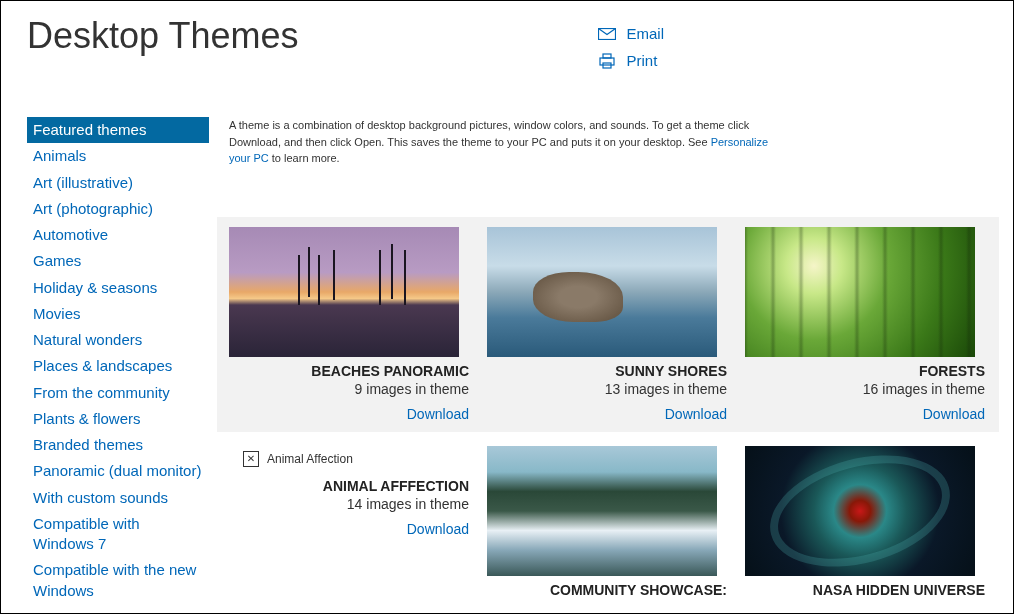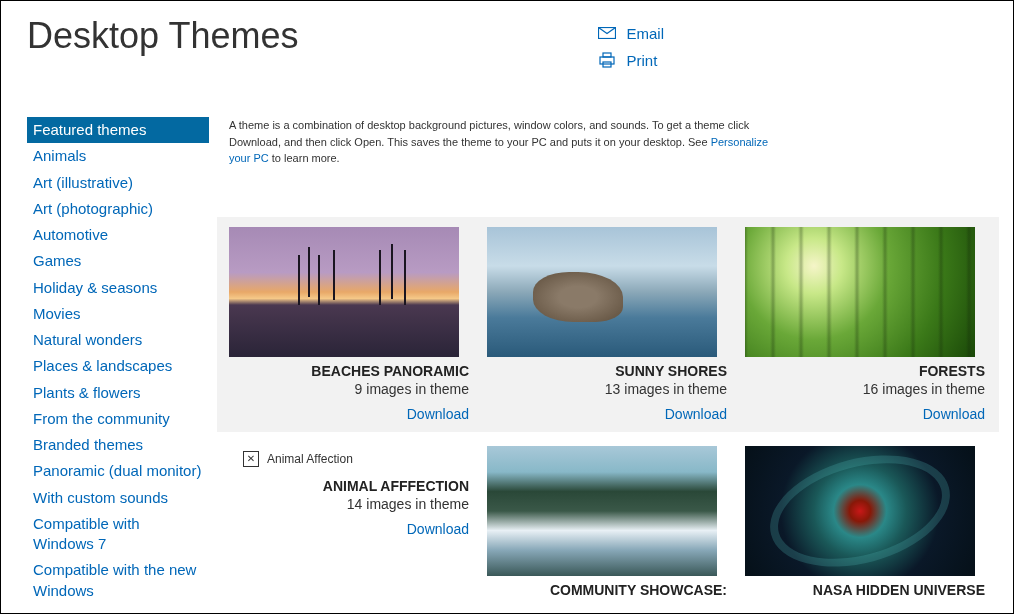--- a/index.html
+++ b/index.html
@@ -22,21 +22,21 @@
       font-weight: 300;
       color: #333;
       flex: 0 0 auto;
     }
     .header-actions {
       margin-left: 300px;
       margin-top: 10px;
     }
     .action-link {
       display: flex;
-      align-items: flex-start;
+      align-items: flex-end;
       color: #0067b8;
       font-size: 15px;
       cursor: pointer;
       margin-bottom: 10px;
     }
     .action-link .icon {
       margin-right: 10px;
       display: inline-flex;
       align-items: center;
       justify-content: center;
@@ -229,22 +229,22 @@
     <div class="sidebar-item selected">Featured themes</div>
     <div class="sidebar-item">Animals</div>
     <div class="sidebar-item">Art (illustrative)</div>
     <div class="sidebar-item">Art (photographic)</div>
     <div class="sidebar-item">Automotive</div>
     <div class="sidebar-item">Games</div>
     <div class="sidebar-item">Holiday &amp; seasons</div>
     <div class="sidebar-item">Movies</div>
     <div class="sidebar-item">Natural wonders</div>
     <div class="sidebar-item">Places &amp; landscapes</div>
+    <div class="sidebar-item">From the community</div>
     <div class="sidebar-item">Plants &amp; flowers</div>
-    <div class="sidebar-item">From the community</div>
     <div class="sidebar-item">Branded themes</div>
     <div class="sidebar-item">Panoramic (dual monitor)</div>
     <div class="sidebar-item">With custom sounds</div>
     <div class="sidebar-item">Compatible with Windows 7</div>
     <div class="sidebar-item">Compatible with the new Windows</div>
   </nav>
 
   <div class="main">
     <p class="intro">
       <span>A theme is a combination of desktop background pictures, window colors, and sounds. To get a theme click Download, and then click Open. This saves the theme to your PC and puts it on your desktop. See </span><a>Personalize your PC</a><span> to learn more.</span>

